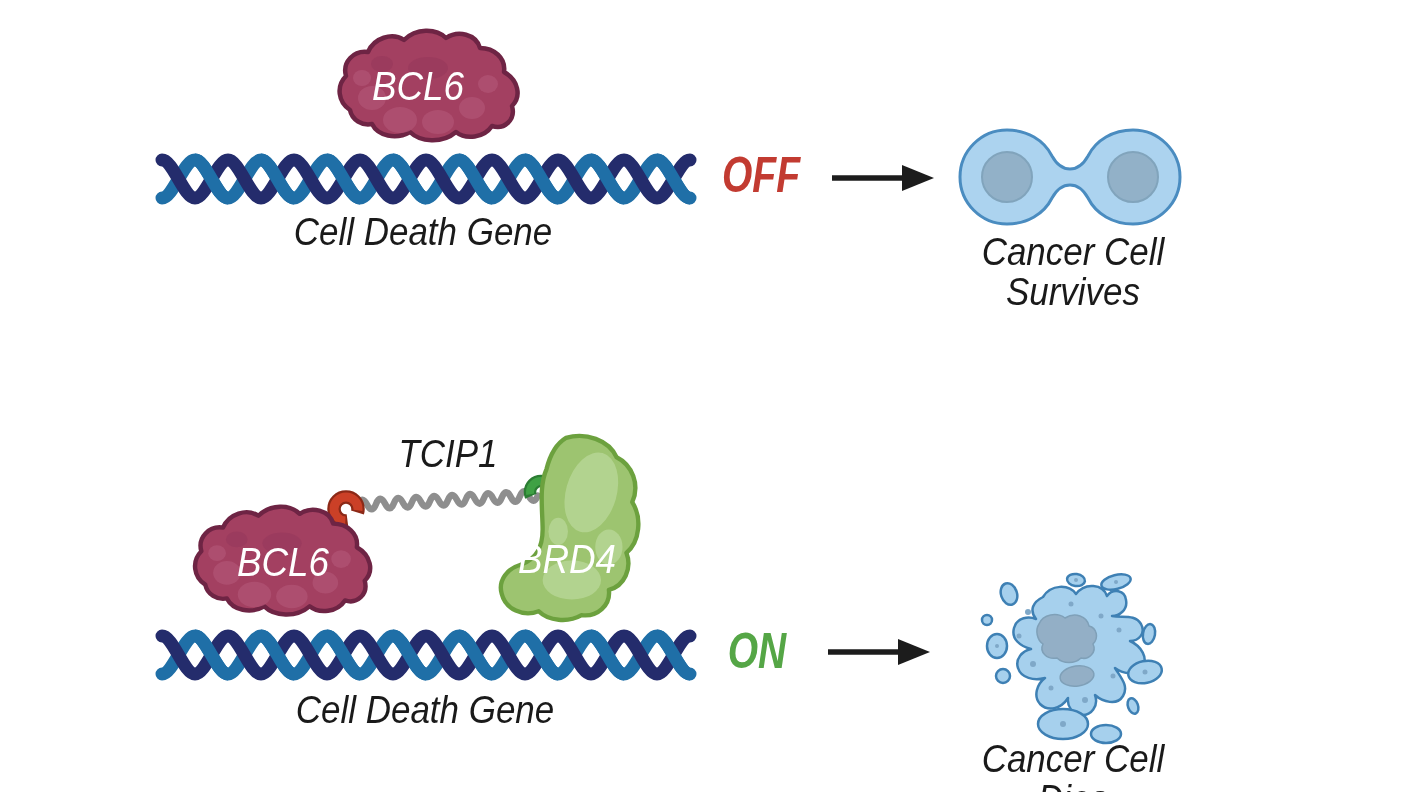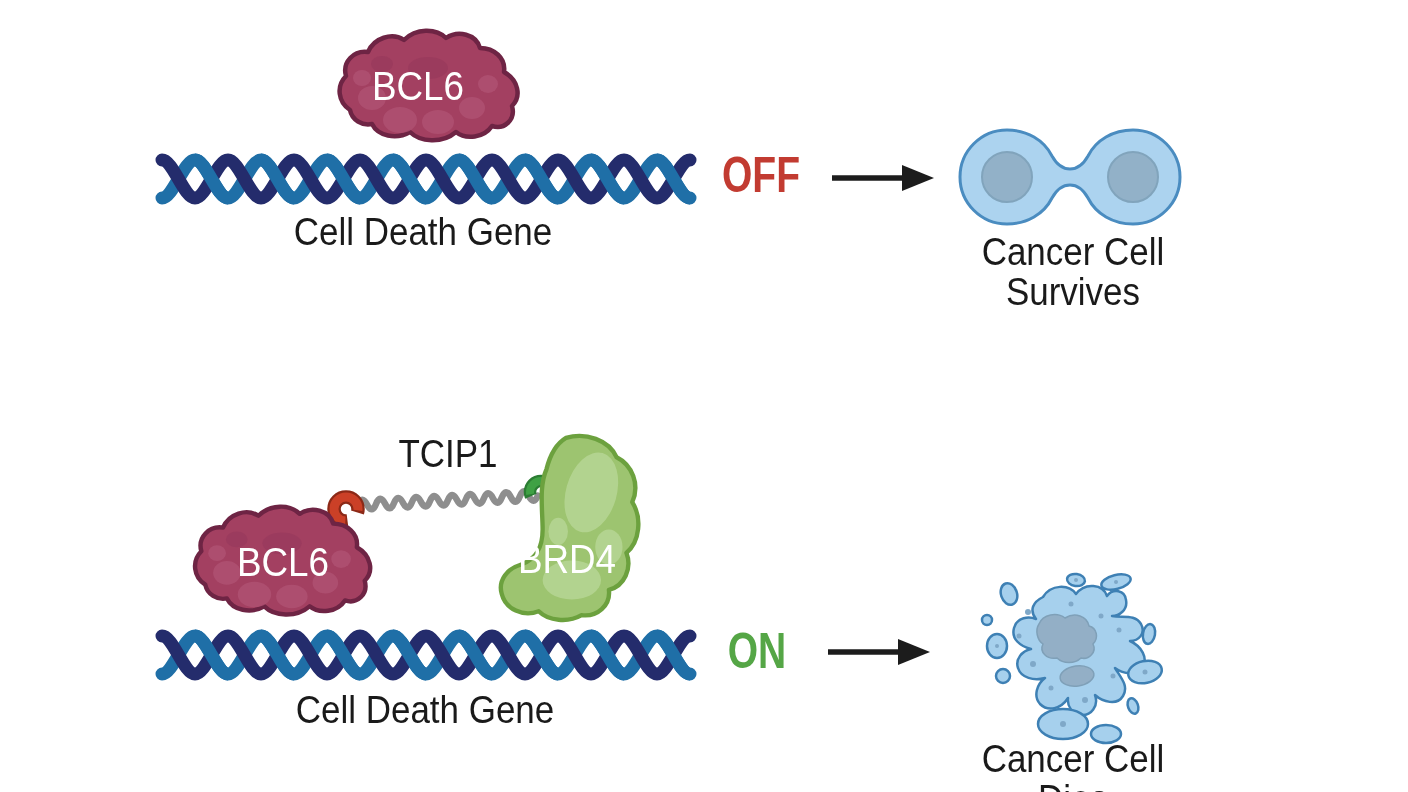--- a/index.html
+++ b/index.html
@@ -1,17 +1,17 @@
 <!DOCTYPE html>
 <html><head>
 <meta charset="utf-8">
 <style>
   html,body{margin:0;padding:0;background:#fff;}
   body{width:1408px;height:792px;overflow:hidden;font-family:"Liberation Sans",sans-serif;}
-  .canvas{position:relative;width:1408px;height:792px;background:#ffffff;overflow:hidden;}
+  .canvas{position:relative;width:1408px;height:792px;background:#ffffff;overflow:hidden;font-style:italic;}
   .abs{position:absolute;}
   svg{overflow:visible;display:block;}
   .lbl{
     position:absolute;
     color:#1a1a1a;
     font-size:38px;
     line-height:40px;
     text-align:center;
     transform:scaleX(.92);
     white-space:nowrap;

